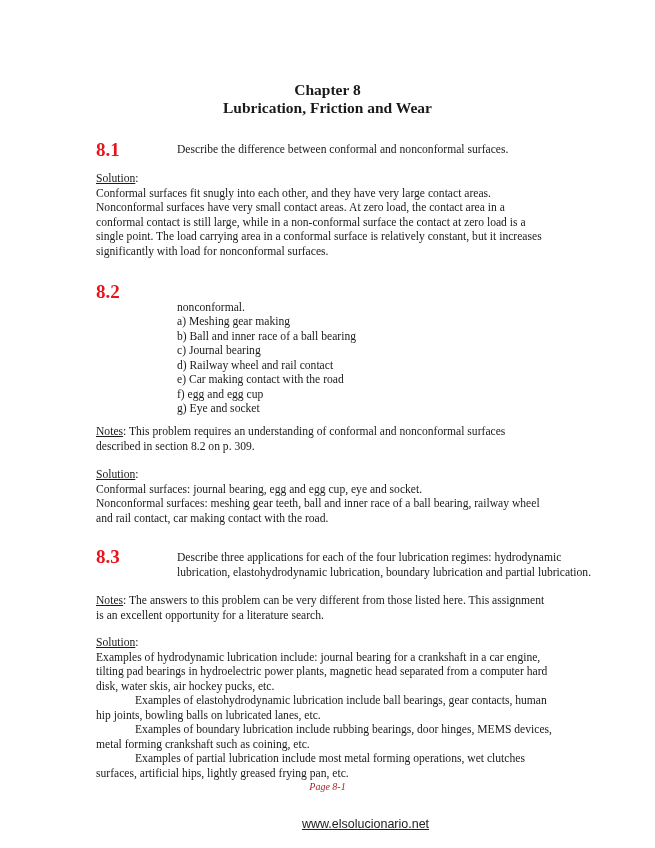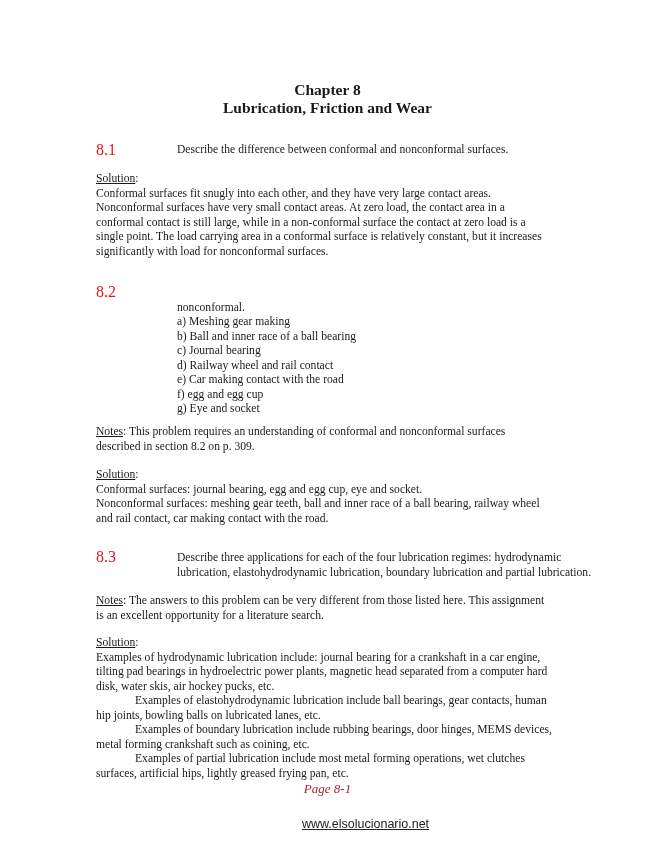--- a/index.html
+++ b/index.html
@@ -3,29 +3,29 @@
   <meta charset="utf-8">
   <style>
     html, body { margin: 0; padding: 0; background: #ffffff; }
     body { width: 655px; height: 848px; position: relative; overflow: hidden;
       font-family: "Liberation Serif", "DejaVu Serif", serif; color: #1a1a1a; }
     .page { position: absolute; left: 0; top: 0; width: 523px; height: 848px; }
     .title { position: absolute; left: 0; width: 655px; text-align: center;
       font-weight: bold; font-size: 15.5px; line-height: 19px; }
     .t1 { top: 80px; }
     .t2 { top: 98px; }
-    .secnum { position: absolute; left: 96px; color: #e8131b; font-weight: normal;
-      font-size: 16px; line-height: 20px; }
+    .secnum { position: absolute; left: 96px; color: #e8131b; font-weight: bold;
+      font-size: 19px; line-height: 20px; }
     .txt { position: absolute; font-size: 11.6px; line-height: 14.6px; white-space: nowrap; }
     .full { left: 96px; }
     .indent { left: 135px; margin-left: 42px; }
     .u { text-decoration: underline; text-align: right; }
     .para-ind { display: inline-block; width: 39px; }
     .pagelabel { position: absolute; top: 781px; left: 0; width: 655px; text-align: center;
-      color: #a5272d; font-style: italic; font-size: 13px; }
+      color: #a5272d; font-style: italic; font-size: 10px; }
     .website { position: absolute; top: 817px; left: 0; width: 655px; text-align: center;
       font-family: "Liberation Sans", "DejaVu Sans", sans-serif; font-size: 12.5px;
       color: #222; text-decoration: underline; padding-left: 38px; }
   </style>
 </head>
 <body>
 
 <div class="page">
 
   <div class="title t1">Chapter 8</div>

